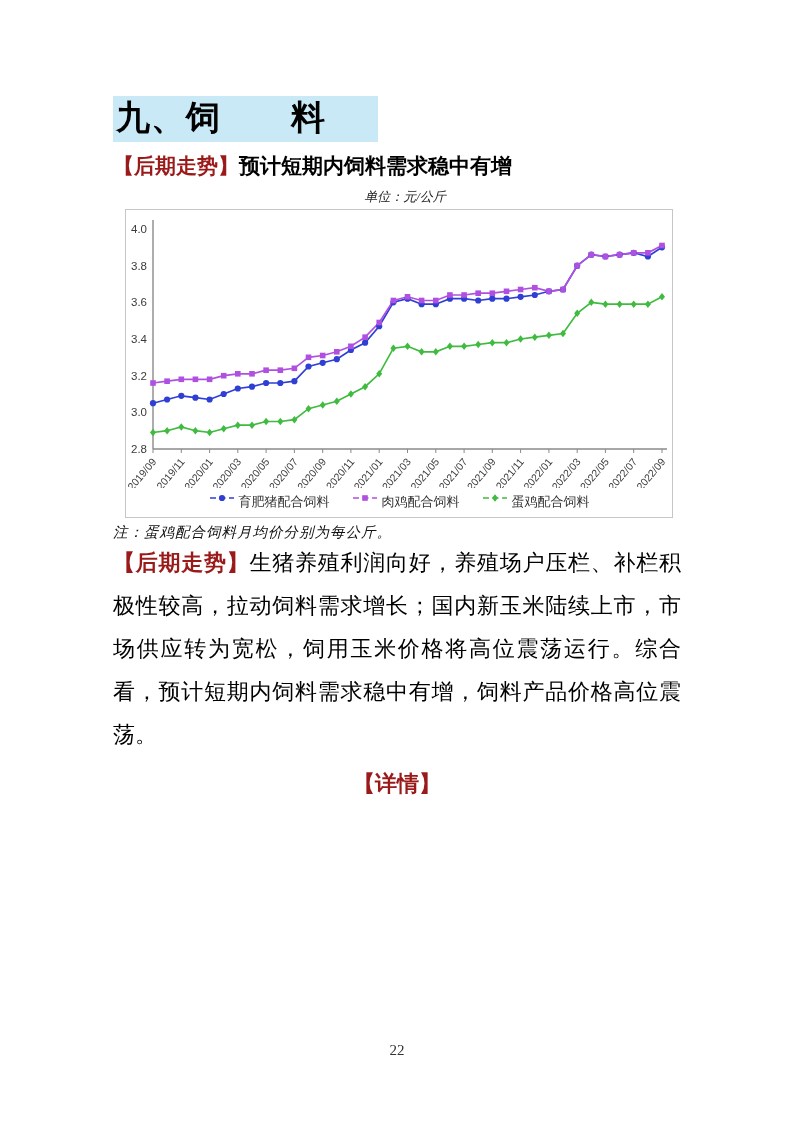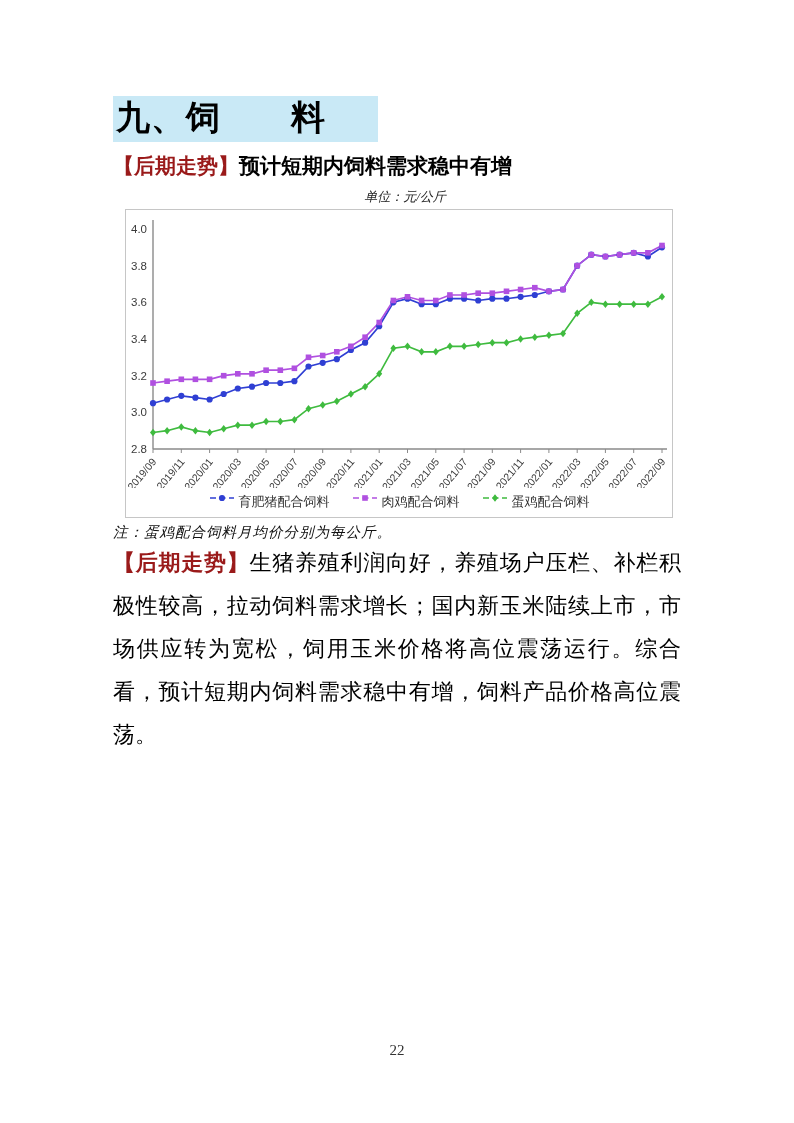--- a/index.html
+++ b/index.html
@@ -329,18 +329,19 @@
           </span>
         </div>
     </div>
 
     <p class="chart-note">注：蛋鸡配合饲料月均价分别为每公斤。</p>
 
     <p class="trend-para">
       <span class="red-label">【后期走势】</span><span>生猪养殖利润向好，养殖场户压栏、补栏积极性较高，拉动饲料需求增长；国内新玉米陆续上市，市场供应转为宽松，饲用玉米价格将高位震荡运行。综合看，预计短期内饲料需求稳中有增，饲料产品价格高位震荡。</span>
     </p>
 
+    <p class="detail-heading">【详情】</p>
 
 
   </div>
 
   <div class="page-number">22</div>
 </div>
 
 </body></html>

